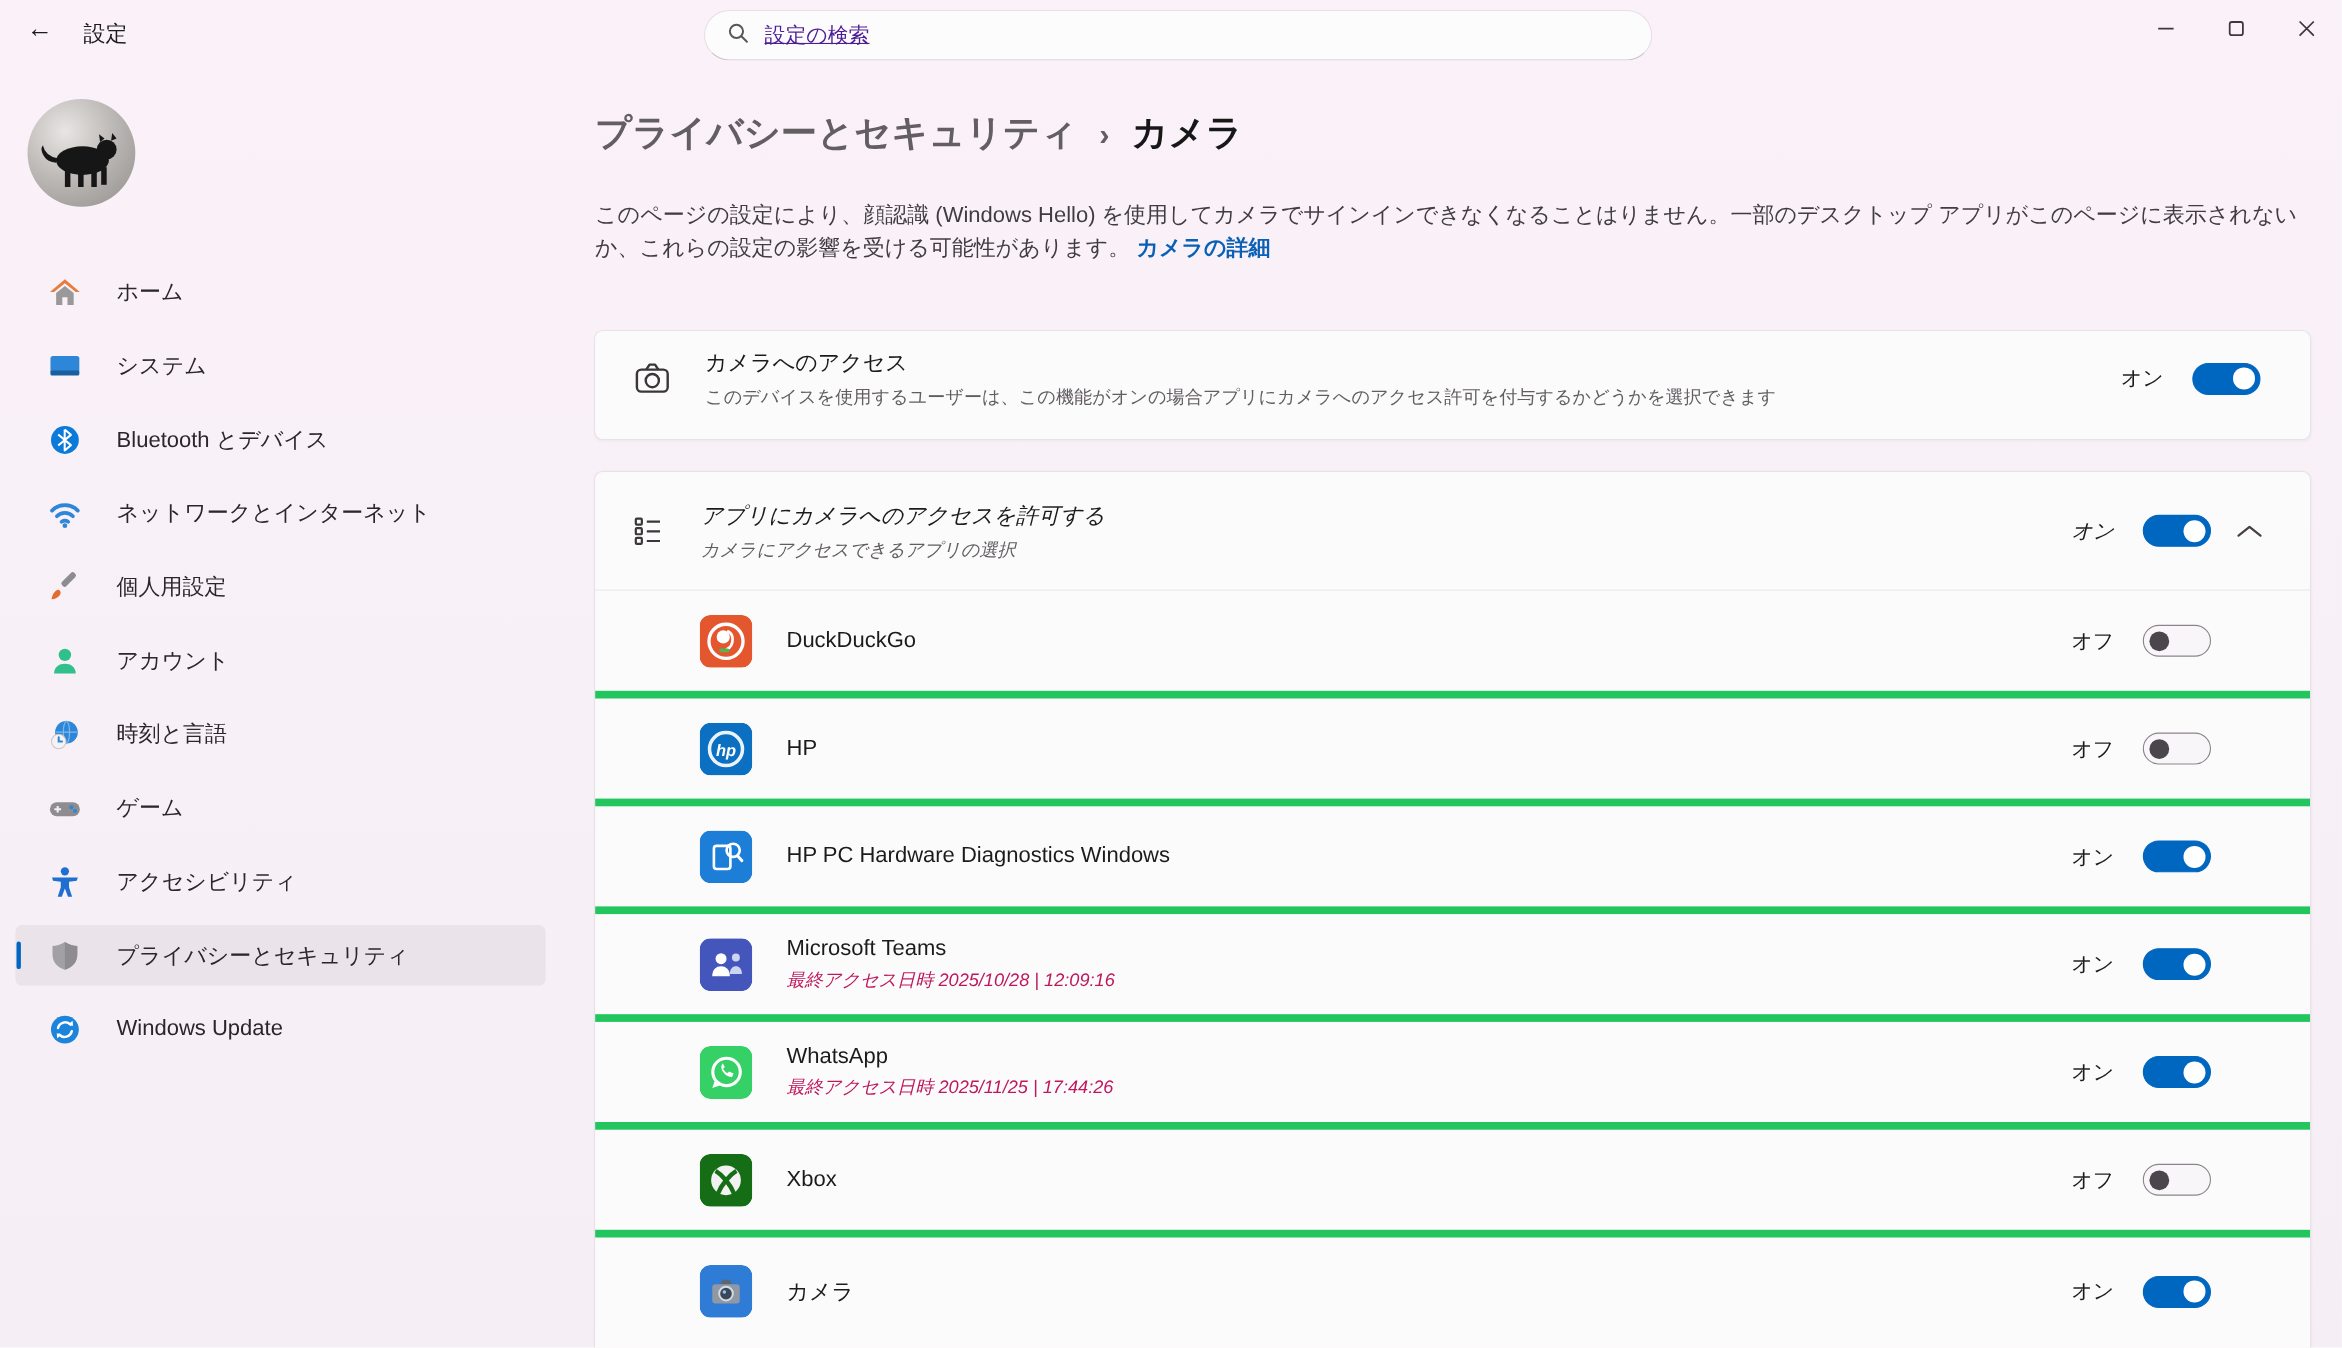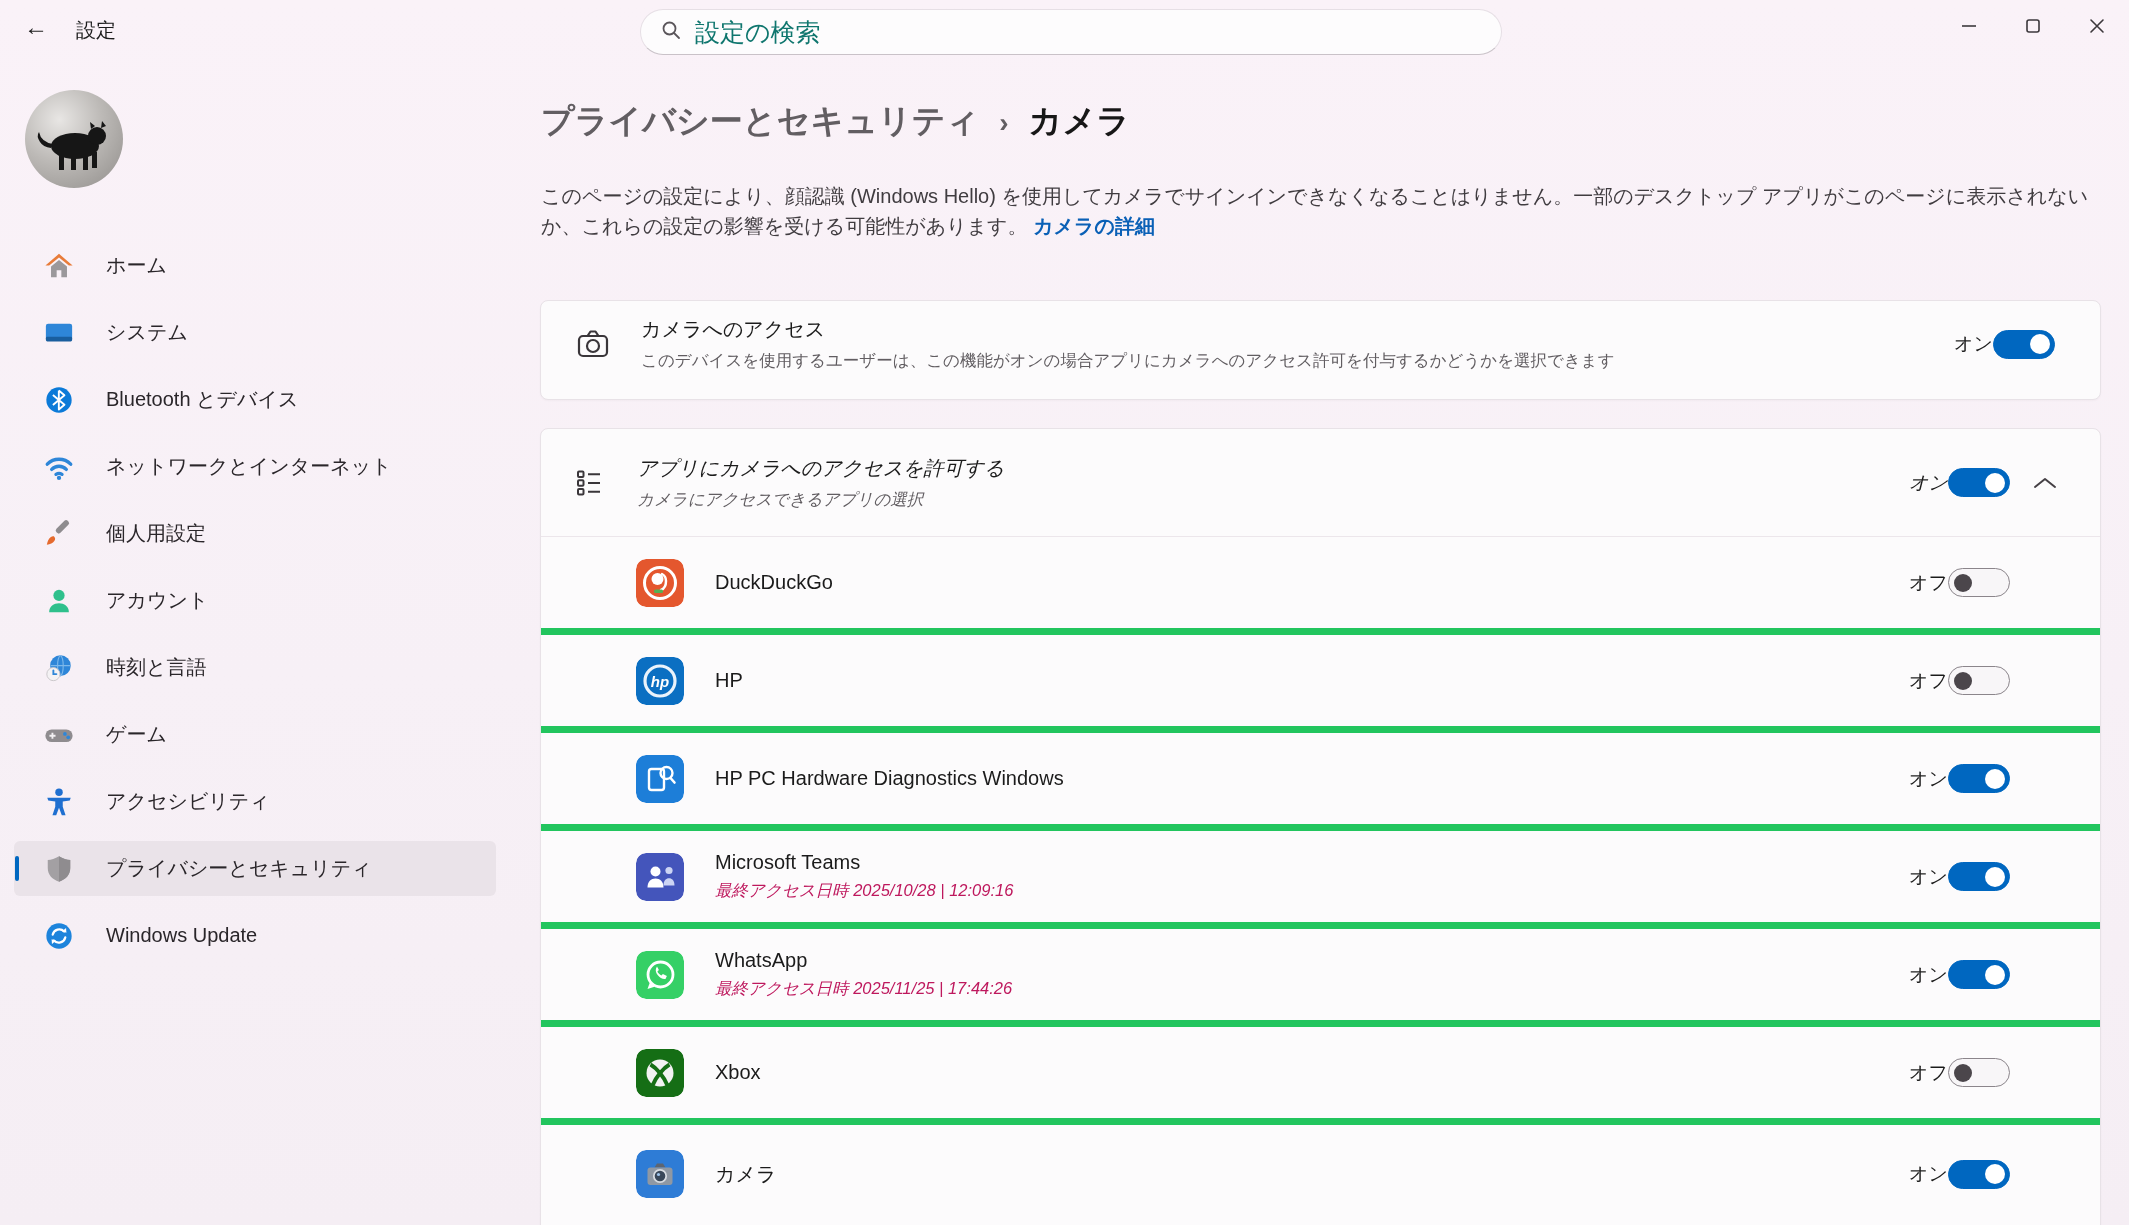--- a/index.html
+++ b/index.html
@@ -14,21 +14,21 @@
   .back-btn{position:absolute;left:16px;top:10px;width:40px;height:34px;border-radius:6px;
     display:flex;align-items:center;justify-content:center;font-size:24px;color:#1b1b1b;cursor:pointer;}
   .app-title{position:absolute;left:76px;top:17px;font-size:20px;color:#1b1b1b;}
   .winbtns{position:absolute;right:0;top:0;height:52px;display:flex;}
   .winbtn{width:64px;height:52px;display:flex;align-items:center;justify-content:center;color:#3c383c;}
   .winbtn svg{display:block;}
   
   .search{position:absolute;left:640px;top:9px;width:862px;height:46px;background:#fdfcfd;
     border:1px solid #e6dfe5;border-bottom:1px solid #c9c2c8;border-radius:24px;
     display:flex;align-items:center;gap:14px;padding:0 20px;box-sizing:border-box;}
-  .search .ph{font-size:25px;color:#0f766e;}
+  .search .ph{font-size:19px;color:#4c1d95;text-decoration:underline;}
   
   .avatar{position:absolute;left:25px;top:90px;width:98px;height:98px;border-radius:50%;
     background:radial-gradient(circle at 35% 30%,#e8e6e4 0%,#bdbab7 45%,#8f8c89 100%);overflow:hidden;}
   .avatar svg{position:absolute;left:6px;top:18px;}
   .nav{position:absolute;left:14px;top:238px;width:482px;}
   .nav-item{height:55px;margin-bottom:12px;border-radius:6px;display:flex;align-items:center;
     padding:0 12px 0 30px;box-sizing:border-box;font-size:20px;color:#2a262a;position:relative;cursor:pointer;}
   .nav-item .nicon{width:30px;height:30px;flex:0 0 30px;margin-right:32px;display:flex;align-items:center;justify-content:center;}
   .nav-item.selected{background:#eae3e9;}
   .nav-item.selected::before{content:"";position:absolute;left:1px;top:15px;bottom:15px;width:3.5px;border-radius:2px;background:#0067c0;}
@@ -40,21 +40,21 @@
   .desc{position:absolute;left:541px;top:181px;width:1568px;font-size:20px;line-height:30px;color:#403c40;}
   .desc a{color:#0a60b6;font-weight:700;text-decoration:none;cursor:pointer;}
   .card{position:absolute;left:540px;width:1561px;background:#fcfbfc;border:1px solid #e8e2e7;
     border-radius:8px;box-sizing:border-box;box-shadow:0 1px 2px rgba(0,0,0,0.03);}
   #card-access{top:300px;height:100px;display:flex;align-items:center;padding:0 45px 12px 34px;}
   #card-apps{top:428px;height:822px;padding:0;overflow:hidden;}
   .lead-icon{width:36px;height:36px;flex:0 0 36px;display:flex;align-items:center;justify-content:center;}
   .setting-text{margin-left:30px;}
   .setting-title{font-size:20px;color:#1b1b1b;}
   .setting-sub{font-size:16.5px;color:#615d61;margin-top:7px;}
-  .toggle-wrap{margin-left:auto;display:flex;align-items:center;cursor:pointer;}
+  .toggle-wrap{margin-left:auto;display:flex;align-items:center;gap:26px;cursor:pointer;}
   .toggle-label{font-size:19px;color:#1b1b1b;}
   .switch{width:62px;height:29px;border-radius:16px;position:relative;box-sizing:border-box;}
   .switch.on{background:#0067c0;border:1px solid #0067c0;}
   .switch.on .knob{position:absolute;right:4px;top:3.5px;width:20px;height:20px;border-radius:50%;background:#ffffff;}
   .switch.off{background:#f8f6f8;border:1px solid #8b858b;}
   .switch.off .knob{position:absolute;left:5px;top:4.5px;width:18px;height:18px;border-radius:50%;background:#4b464b;}
   .hdr-row{height:107px;display:flex;align-items:center;padding:0 42px 0 30px;border-bottom:1px solid #ece6eb;font-style:italic;}
   .hdr-row .toggle-wrap{margin-right:0;}
   .chevron{margin-left:22px;display:flex;align-items:center;cursor:pointer;}
   .row{height:98px;display:flex;align-items:center;padding:0 90px 0 95px;border-bottom:7px solid #22c55e;box-sizing:border-box;}

